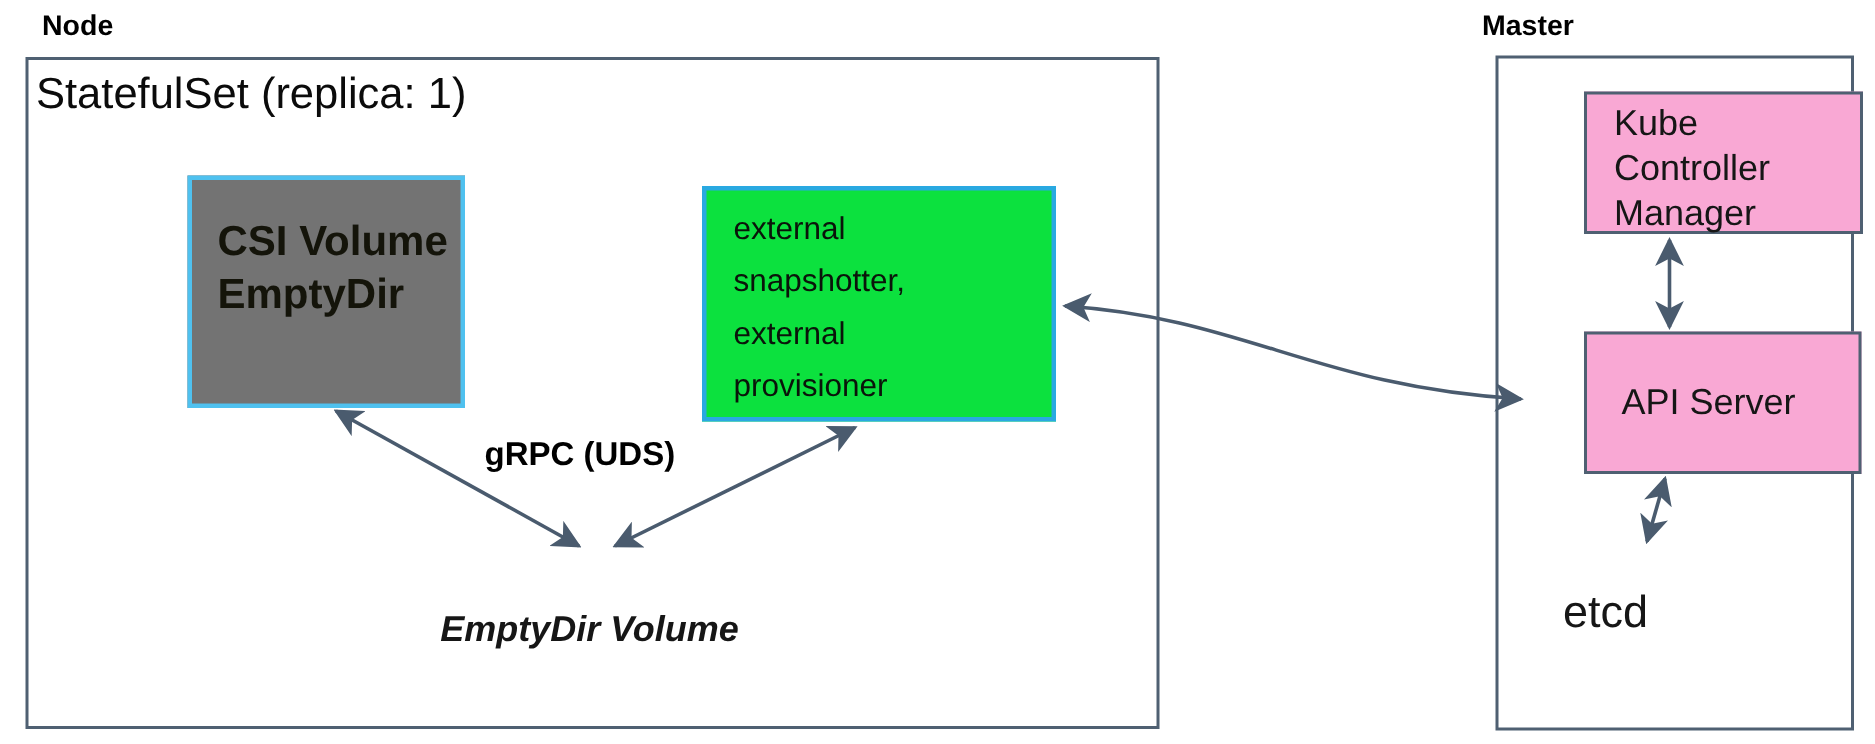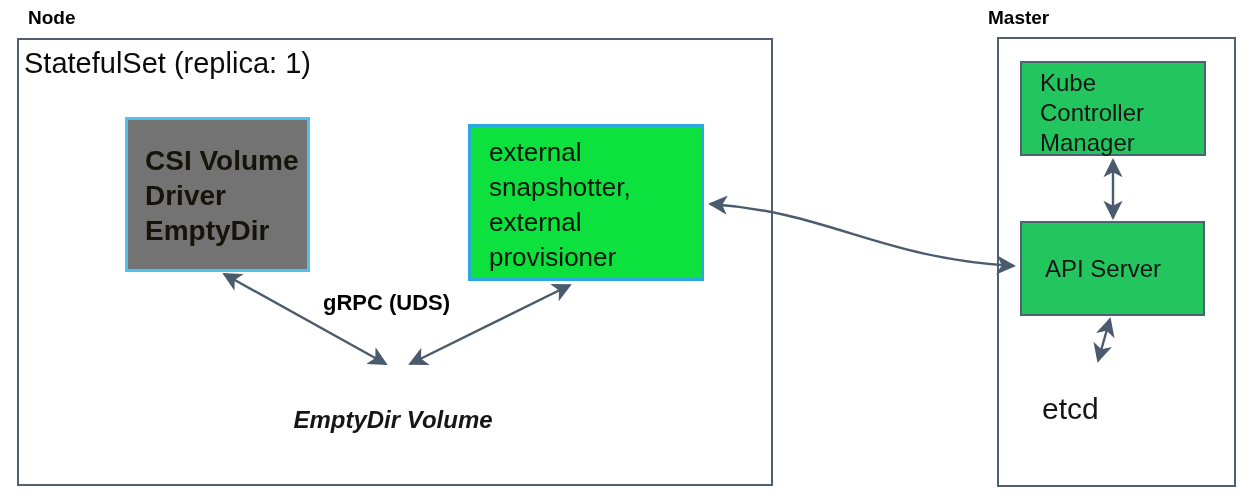--- a/index.html
+++ b/index.html
@@ -26,27 +26,27 @@
 
   
   .csi-box{
     left:125px;top:117px;width:162px;height:126px;
     background:#737373;border:3px solid #4fc1ef;
     padding:23px 0 0 17px;font-size:28px;font-weight:600;line-height:35px;color:#14140a;
   }
   .ext-box{
     left:468px;top:124px;width:212px;height:143px;
     background:#0ce13e;border:3px solid #29a9e1;
-    padding:8px 0 0 18px;font-size:26px;font-weight:400;line-height:35px;color:#0a140a;
+    padding:8px 0 0 18px;font-size:21px;font-weight:400;line-height:35px;color:#0a140a;
   }
 
   .grpc-label{left:323px;top:290px;font-size:22px;font-weight:700;color:#000;}
 
   
-  .gray-box{background:#22c55e;border:2px solid #4f6072;}
+  .gray-box{background:#f9a8d4;border:2px solid #4f6072;margin-left:36px;}
   .kcm-box{left:1020px;top:61px;width:164px;height:86px;padding:5px 0 0 18px;font-size:24px;line-height:30px;}
   .api-box{left:1020px;top:221px;width:158px;height:91px;padding-left:23px;display:flex;align-items:center;font-size:24px;}
 
   
   .emptydir-label{left:268px;top:406px;width:250px;text-align:center;font-size:24px;font-weight:600;z-index:4;font-style:italic;}
   .etcd-label{left:1042px;top:392px;font-size:30px;z-index:4;}
 </style>
 </head>
 <body>
 
@@ -66,21 +66,20 @@
   <div class="el boundary node-box"></div>
   <div class="el boundary master-box"></div>
 
   <div class="el grp-label node-label">Node</div>
   <div class="el grp-label master-label">Master</div>
 
   <div class="el ss-label">StatefulSet (replica: 1)</div>
 
   <div class="el csi-box">
     <div>CSI Volume</div>
-    <div>Driver</div>
     <div>EmptyDir</div>
   </div>
 
   <div class="el ext-box">
     <div>external</div>
     <div>snapshotter,</div>
     <div>external</div>
     <div>provisioner</div>
   </div>
 

